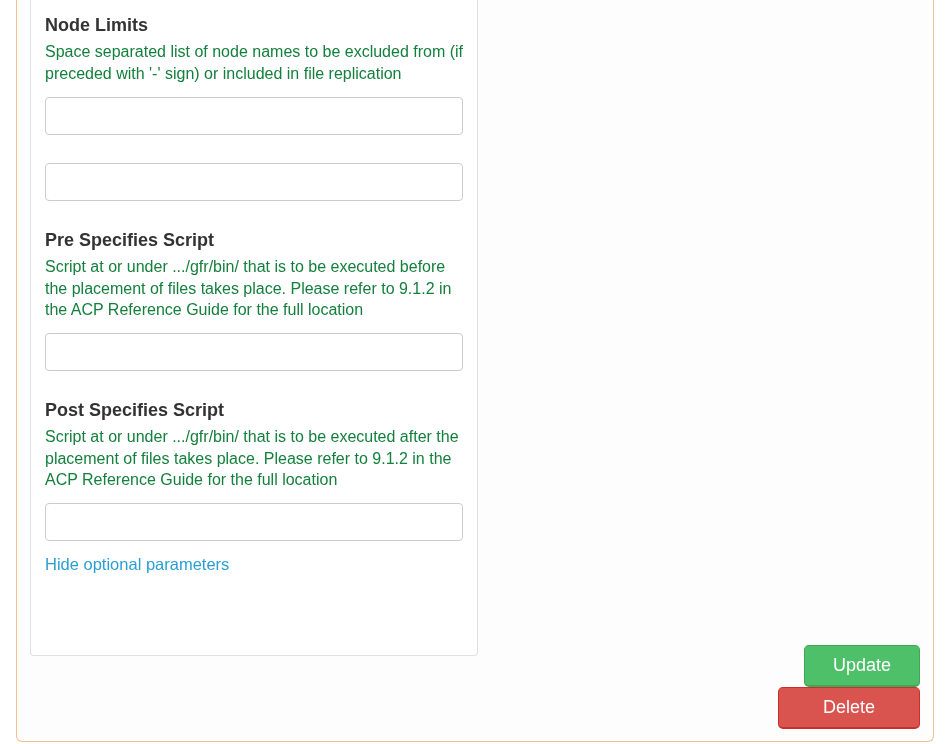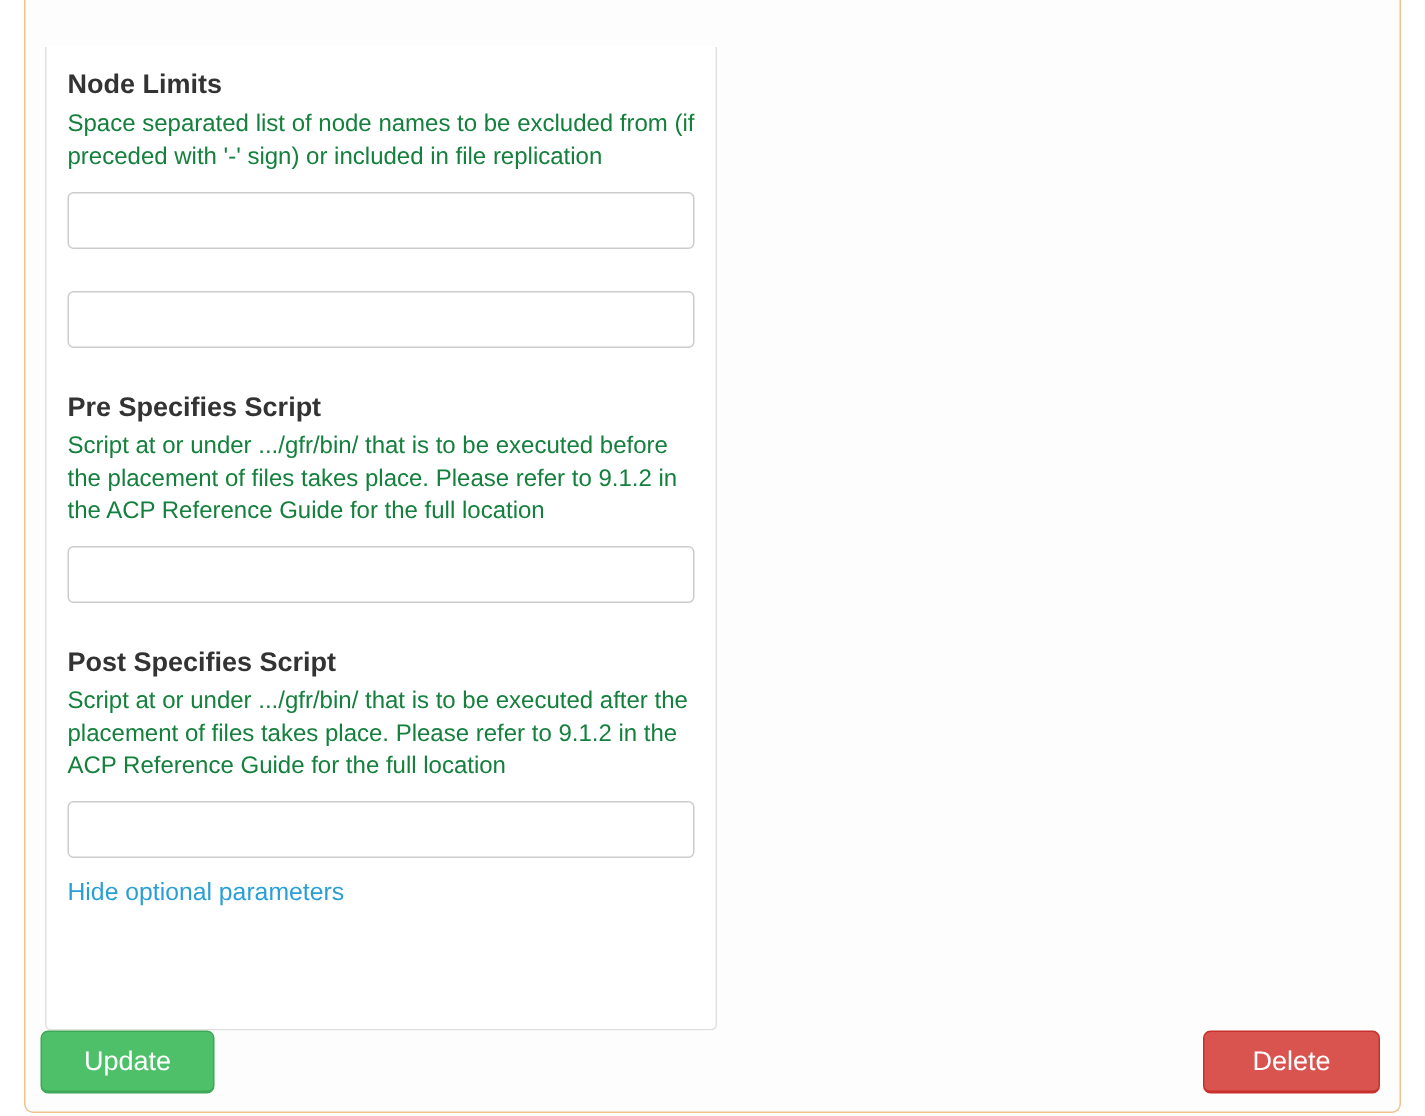--- a/index.html
+++ b/index.html
@@ -29,21 +29,20 @@
       position: absolute;
       left: 13px;
       top: 0;
       width: 448px;
       height: 656px;
       border: 1px solid #e0e0e0;
       border-top: none;
       border-radius: 0 0 4px 4px;
       background: #ffffff;
       padding: 14px 14px 18px 14px;
-      margin-top: 31px;
     }
     .form-group {
       margin-bottom: 28px;
     }
     .form-group:last-of-type {
       margin-bottom: 14px;
     }
     .field-label {
       font-size: 18px;
       font-weight: 700;
@@ -69,26 +68,27 @@
     }
     .toggle-link {
       display: inline-block;
       color: #2a9fd6;
       font-size: 16.5px;
       text-decoration: none;
       cursor: pointer;
     }
     .button-row {
       position: absolute;
-      left: 10px;
+      left: 27px;
       right: 13px;
       bottom: 12px;
       display: flex;
       justify-content: space-between;
       align-items: flex-end;
+      flex-direction: column;
     }
     .btn {
       display: inline-block;
       padding: 10px 28px;
       font-size: 18px;
       border-radius: 5px;
       cursor: pointer;
       border: none;
       color: #ffffff;
       text-align: center;
@@ -96,21 +96,21 @@
     .btn-update {
       background: #4fc06a;
       border: 1px solid #3fa857;
       border-bottom: 2px solid #3fa857;
       padding: 9px 28px;
     }
     .btn-delete {
       background: #d9534f;
       border: 1px solid #c9302c;
       border-bottom: 2px solid #c9302c;
-      padding: 9px 32px;
+      padding: 9px 44px;
     }
   </style>
 </head>
 <body>
 
 <div class="outer-panel">
 
   <div class="inner-card">
 
     <div class="form-group">

